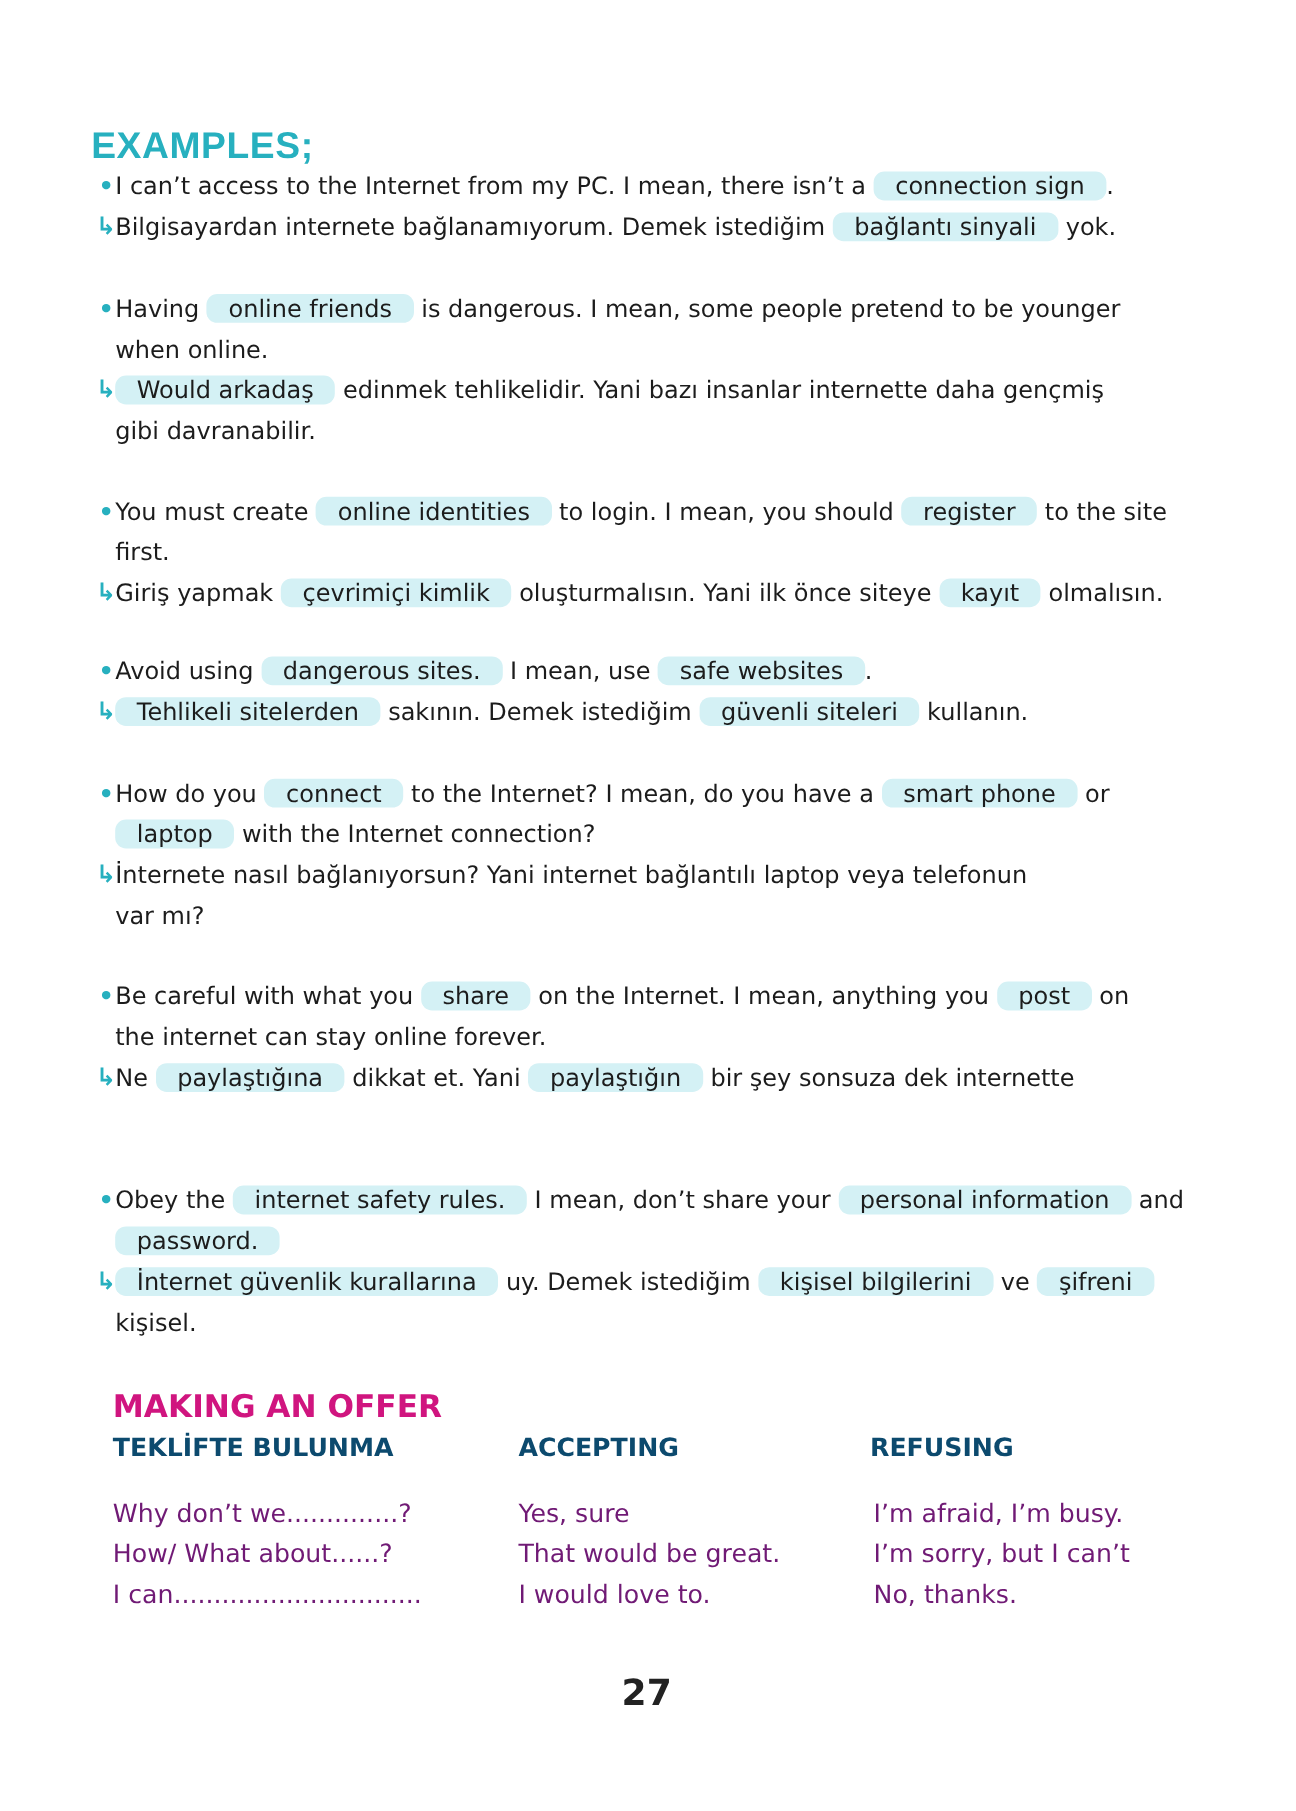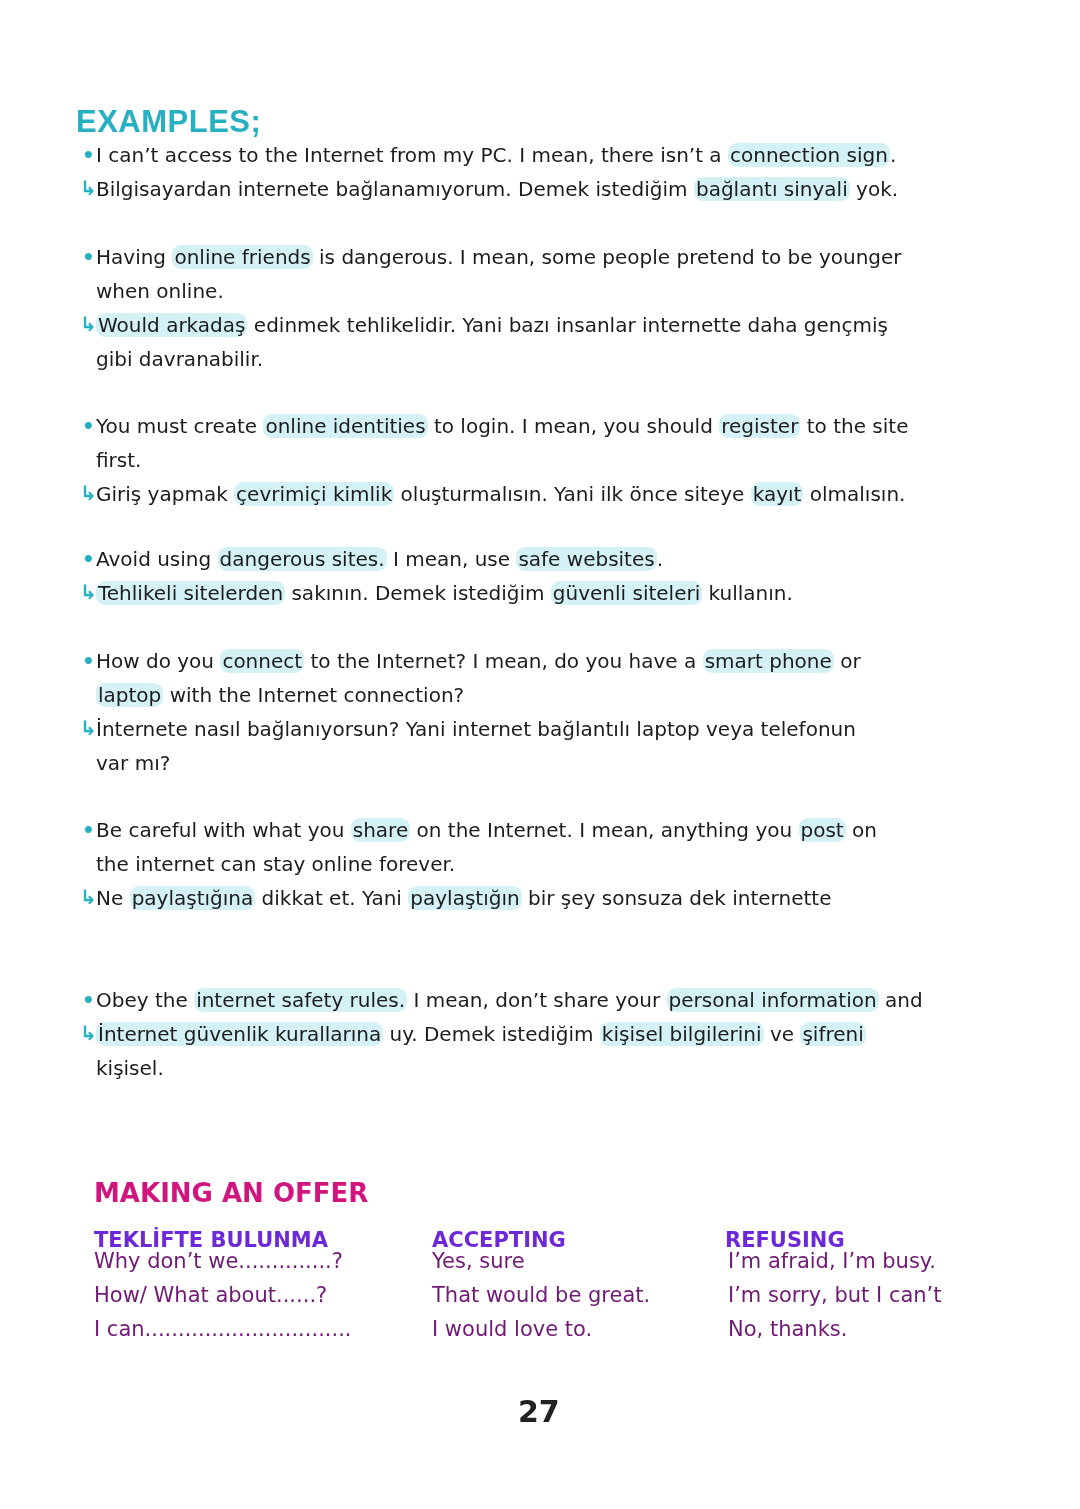--- a/index.html
+++ b/index.html
@@ -4,25 +4,25 @@
 <style>
   html, body { margin:0; padding:0; background:#ffffff; }
   body { width:1080px; height:1509px; position:relative; overflow:hidden;
          font-family:"DejaVu Sans", sans-serif; color:#1c1c1c; }
   .title { position:absolute; left:76px; top:104px; font-family:"Liberation Sans", sans-serif;
            font-weight:bold; font-size:31px; color:#27b0bf; letter-spacing:0.5px; }
   .example { position:absolute; left:80px; width:940px; font-size:20px; line-height:34px; }
   .line { white-space:nowrap; position:relative; padding-left:16px; }
   .bullet { position:absolute; left:2px; top:0; color:#27b0bf; font-weight:bold; }
   .arrow { position:absolute; left:0px; top:-1px; color:#27b0bf; font-weight:bold; font-size:20px; }
-  .hl { background:#d4f1f5; border-radius:9px; padding:0 2px; }
+  .hl { background:#d4f1f5; border-radius:9px; padding:0 18px; }
   .en, .tr { display:block; }
-  .offer { position:absolute; left:94px; top:1158px;margin-top:20px; }
+  .offer { position:absolute; left:94px; top:1158px; }
   .offer-h1 { font-family:"DejaVu Sans", sans-serif; font-weight:bold; font-size:26px; color:#d0157f; }
-  .col-h { position:absolute; font-weight:bold; font-size:21px; color:#6d28d9; top:1228px; }
+  .col-h { position:absolute; font-weight:bold; font-size:21px; color:#0c4a6e; top:1194px; }
   .col { position:absolute; top:1244px; font-size:21px; line-height:34px; color:#701a75; }
   .col div { white-space:nowrap; }
   .page-num { position:absolute; left:518px; top:1394px; font-weight:bold; font-size:30px;
               font-family:"DejaVu Sans", sans-serif; color:#222; }
 </style>
 </head>
 <body>
 
 <div class="title">EXAMPLES;</div>
 
@@ -52,20 +52,21 @@
       <div class="line tr"><span class="arrow">↳</span><span>İnternete nasıl bağlanıyorsun? Yani internet bağlantılı laptop veya telefonun</span></div>
       <div class="line tr"><span>var mı?</span></div>
     </div>
     <div class="example" style="top: 813px;">
       <div class="line en"><span class="bullet">•</span><span>Be careful with what you </span><span class="hl">share</span><span> on the Internet. I mean, anything you </span><span class="hl">post</span><span> on</span></div>
       <div class="line en"><span>the internet can stay online forever.</span></div>
       <div class="line tr"><span class="arrow">↳</span><span>Ne </span><span class="hl">paylaştığına</span><span> dikkat et. Yani </span><span class="hl">paylaştığın</span><span> bir şey sonsuza dek internette</span></div>
     </div>
     <div class="example" style="top: 983px;">
       <div class="line en"><span class="bullet">•</span><span>Obey the </span><span class="hl">internet safety rules.</span><span> I mean, don’t share your </span><span class="hl">personal information</span><span> and</span></div>
+      <div class="line en"><span class="hl">password.</span></div>
       <div class="line tr"><span class="arrow">↳</span><span class="hl">İnternet güvenlik kurallarına</span><span> uy. Demek istediğim </span><span class="hl">kişisel bilgilerini</span><span> ve </span><span class="hl">şifreni</span></div>
       <div class="line tr"><span>kişisel.</span></div>
     </div>
   </div>
 
 <div class="offer">
   <div class="offer-h1">MAKING AN OFFER</div>
 </div>
 
 <div class="col-h" style="left:94px;">TEKLİFTE BULUNMA</div>

